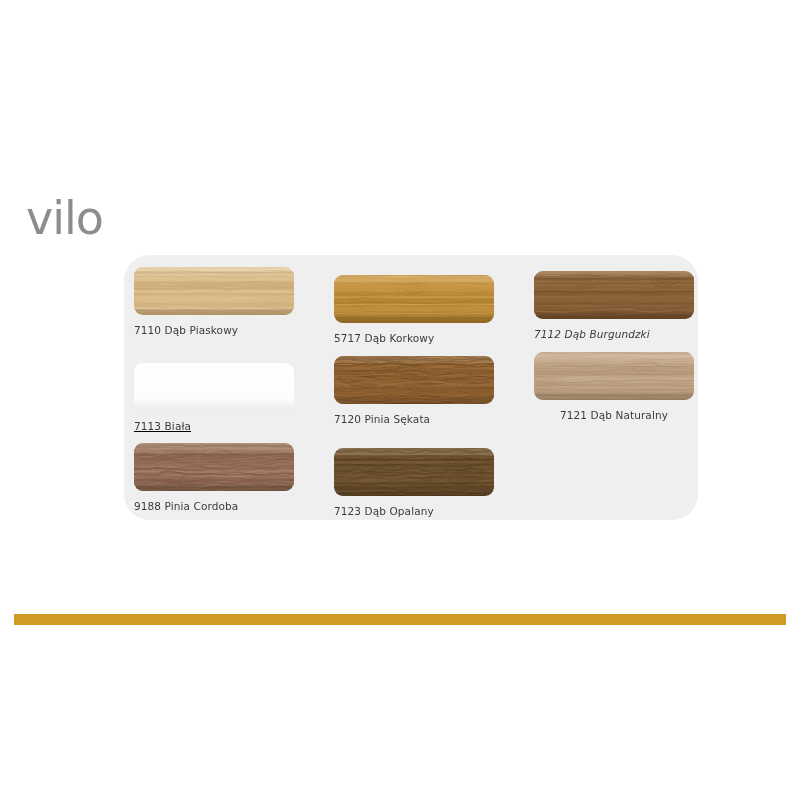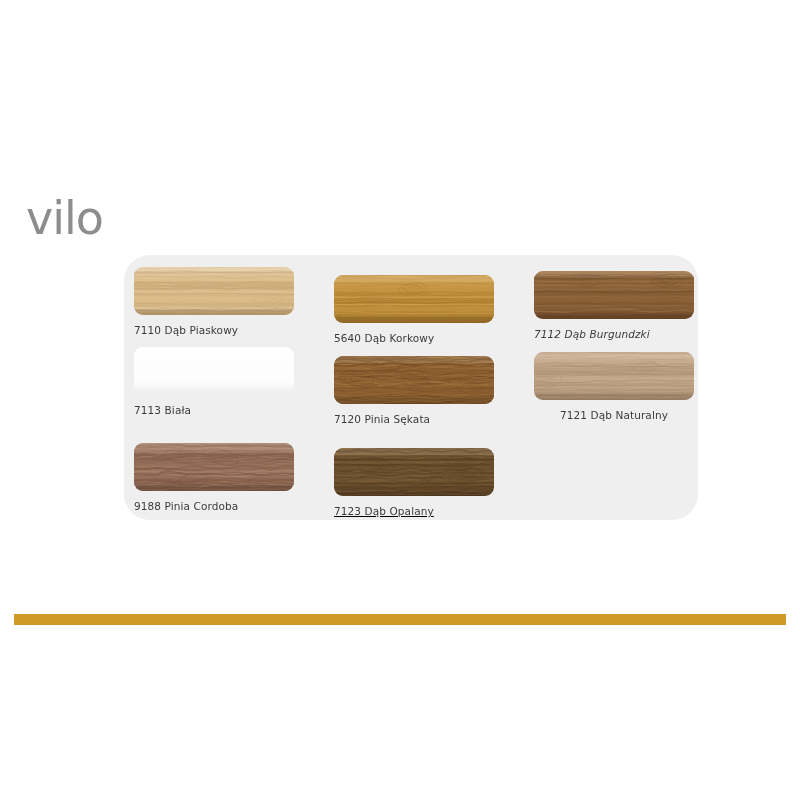--- a/index.html
+++ b/index.html
@@ -55,25 +55,25 @@
     width: 160px;
   }
   
   .col-0 { left: 10px; }
   .col-1 { left: 210px; }
   .col-2 { left: 410px; }
   
   .col-0.row-0 { top: 12px; }
   .col-1.row-0 { top: 20px; }
   .col-2.row-0 { top: 16px; font-style: italic; }
-  .col-0.row-1 { top: 92px; }
+  .col-0.row-1 { top: 108px; text-decoration: underline; }
   .col-1.row-1 { top: 101px; }
   .col-2.row-1 { top: 97px; text-align: center; }
   .col-0.row-2 { top: 188px; }
-  .col-1.row-2 { top: 193px; text-decoration: underline; }
+  .col-1.row-2 { top: 193px; }
 
   .swatch-chip {
     width: 160px;
     height: 48px;
     border-radius: 9px;
     position: relative;
     overflow: hidden;
   }
   .swatch-chip .grain {
     position: absolute;
@@ -255,21 +255,21 @@
             <ellipse cx="78.4" cy="13.8" rx="16.2" ry="7.4" fill="none" stroke="rgb(168,122,46)" stroke-width="0.5349681019945853" stroke-opacity="0.1672581231627884" transform="rotate(8.5 78.4 13.8)"></ellipse>
             <ellipse cx="31.7" cy="25.7" rx="2.8" ry="1.4" fill="none" stroke="rgb(168,122,46)" stroke-width="0.5139457881515593" stroke-opacity="0.16720776245333616" transform="rotate(6.9 31.7 25.7)"></ellipse>
             <ellipse cx="31.7" cy="25.7" rx="7.6" ry="2.9" fill="none" stroke="rgb(168,122,46)" stroke-width="0.6295682192452103" stroke-opacity="0.3393383420348812" transform="rotate(8.5 31.7 25.7)"></ellipse>
             <ellipse cx="31.7" cy="25.7" rx="9.4" ry="4.4" fill="none" stroke="rgb(168,122,46)" stroke-width="0.9737746896565773" stroke-opacity="0.18924149037769133" transform="rotate(-14.5 31.7 25.7)"></ellipse>
             <ellipse cx="31.7" cy="25.7" rx="14.0" ry="5.9" fill="none" stroke="rgb(168,122,46)" stroke-width="0.509697937969909" stroke-opacity="0.28995966008396806" transform="rotate(-4.4 31.7 25.7)"></ellipse>
             <ellipse cx="31.7" cy="25.7" rx="16.2" ry="7.4" fill="none" stroke="rgb(168,122,46)" stroke-width="1.0671230736035495" stroke-opacity="0.16711770058009667" transform="rotate(-0.6 31.7 25.7)"></ellipse>
             <rect width="160" height="7" fill="#ffffff" opacity="0.10"></rect>
             <rect y="42" width="160" height="6" fill="#000000" opacity="0.09"></rect>
           </svg>
         </div>
-        <div class="swatch-label">5640 Dąb Korkowy</div>
+        <div class="swatch-label">5717 Dąb Korkowy</div>
       </div>
       <div class="swatch-cell col-2 row-0">
         <div class="swatch-chip">
           <svg class="grain" width="160" height="48" viewBox="0 0 160 48" preserveAspectRatio="none">
             <defs>
               <linearGradient id="g7112" x1="0" y1="0" x2="0" y2="1">
                 <stop offset="0" stop-color="#a67b4c"></stop>
                 <stop offset="0.35" stop-color="#8a6139"></stop>
                 <stop offset="0.72" stop-color="#8a6139"></stop>
                 <stop offset="1" stop-color="#6c4827"></stop>

